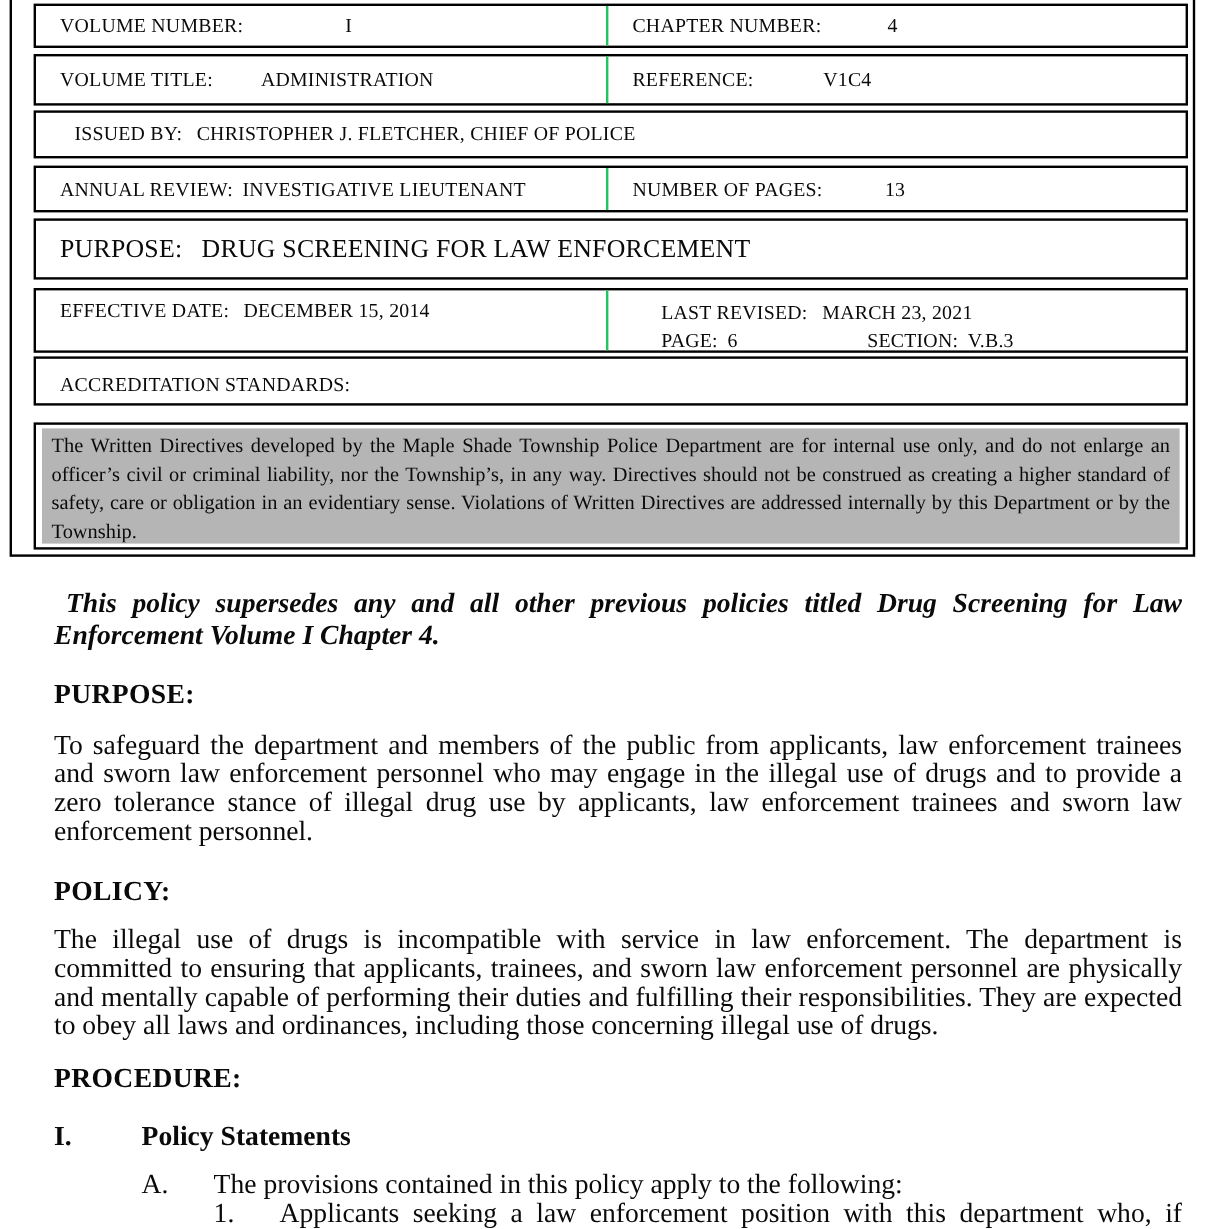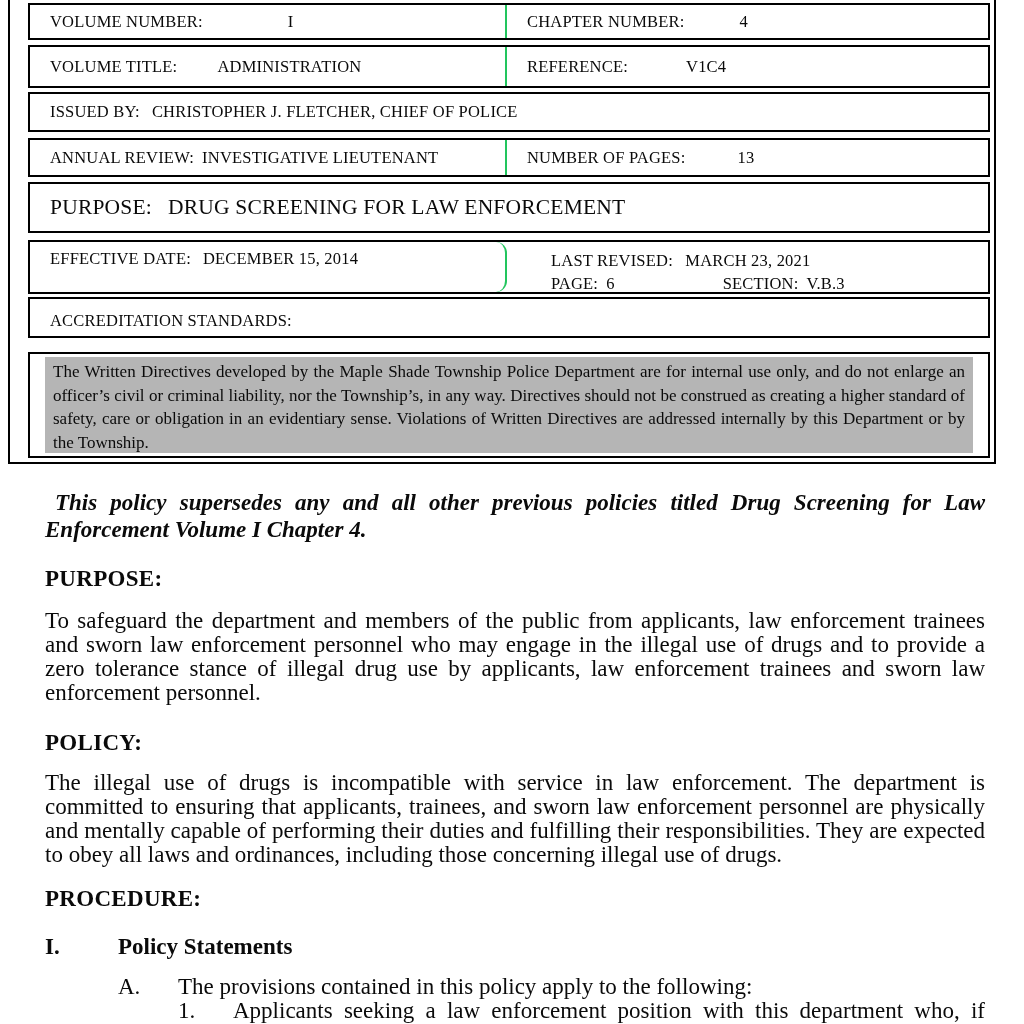--- a/index.html
+++ b/index.html
@@ -23,30 +23,30 @@
   .cell-left  { width:477px; border-right:2px solid #22c55e; }
   .cell-right { flex:1; }
   .lbl { }
   .val { }
   .r1 { height:37px; margin-bottom:5px; }
   .r2 { height:43px; margin-bottom:4px; }
   .r3 { height:40px; margin-bottom:6px; }
   .r4 { height:39px; margin-bottom:5px; }
   .r5 { height:51px; margin-bottom:7px; font-size:21.5px; }
   .r6 { height:54px; margin-bottom:3px; align-items:stretch; }
-  .r6 .cell { align-items:flex-start; padding-top:7px;border-radius:11px; }
+  .r6 .cell { align-items:flex-start; padding-top:7px; }
   .r7 { height:41px; margin-bottom:14px; align-items:flex-end; }
   .r7 .cell { padding-top:7px; }
   .revised-block { display:flex; flex-direction:column; line-height:23px;margin-left:24px; }
   .revised-line2 { display:flex; }
   .sec-gap { display:inline-block; width:108px; }
   
   .disclaimer-row {
     border:2px solid #000; box-sizing:border-box; height:106px;
-    padding:3px 15px; font-size:17px;
+    padding:3px 5px; font-size:17px;
   }
   .disclaimer-hl {
     background:#b5b5b5; display:block; height:100%; box-sizing:border-box;
     padding:3px 8px 0 8px; line-height:23.5px; text-align:justify;
   }
   
   .doc-body { position:absolute; left:45px; top:469px; width:940px; font-size:23px; line-height:24px; }
   .supersedes { margin-top:20px; font-weight:bold; font-style:italic; line-height:27px; text-indent:10px; text-align:justify; }
   .sec-heading { font-weight:bold; letter-spacing:0.3px; }
   .h-purpose { margin-top:24px; }
@@ -88,21 +88,21 @@
         <span class="lbl">VOLUME TITLE:</span>
         <span class="val" style="margin-left:40px">ADMINISTRATION</span>
       </div>
       <div class="cell cell-right">
         <span class="lbl">REFERENCE:</span>
         <span class="val" style="margin-left:58px">V1C4</span>
       </div>
     </div>
 
     <div class="hdr-row r3">
-      <div class="cell" style="padding-left:20px">
+      <div class="cell" style="padding-left:32px">
         <span class="lbl">ISSUED BY:</span>
         <span class="val" style="margin-left:12px">CHRISTOPHER J. FLETCHER, CHIEF OF POLICE</span>
       </div>
     </div>
 
     <div class="hdr-row r4">
       <div class="cell cell-left">
         <span class="lbl">ANNUAL REVIEW:</span>
         <span class="val" style="margin-left:8px">INVESTIGATIVE LIEUTENANT</span>
       </div>

